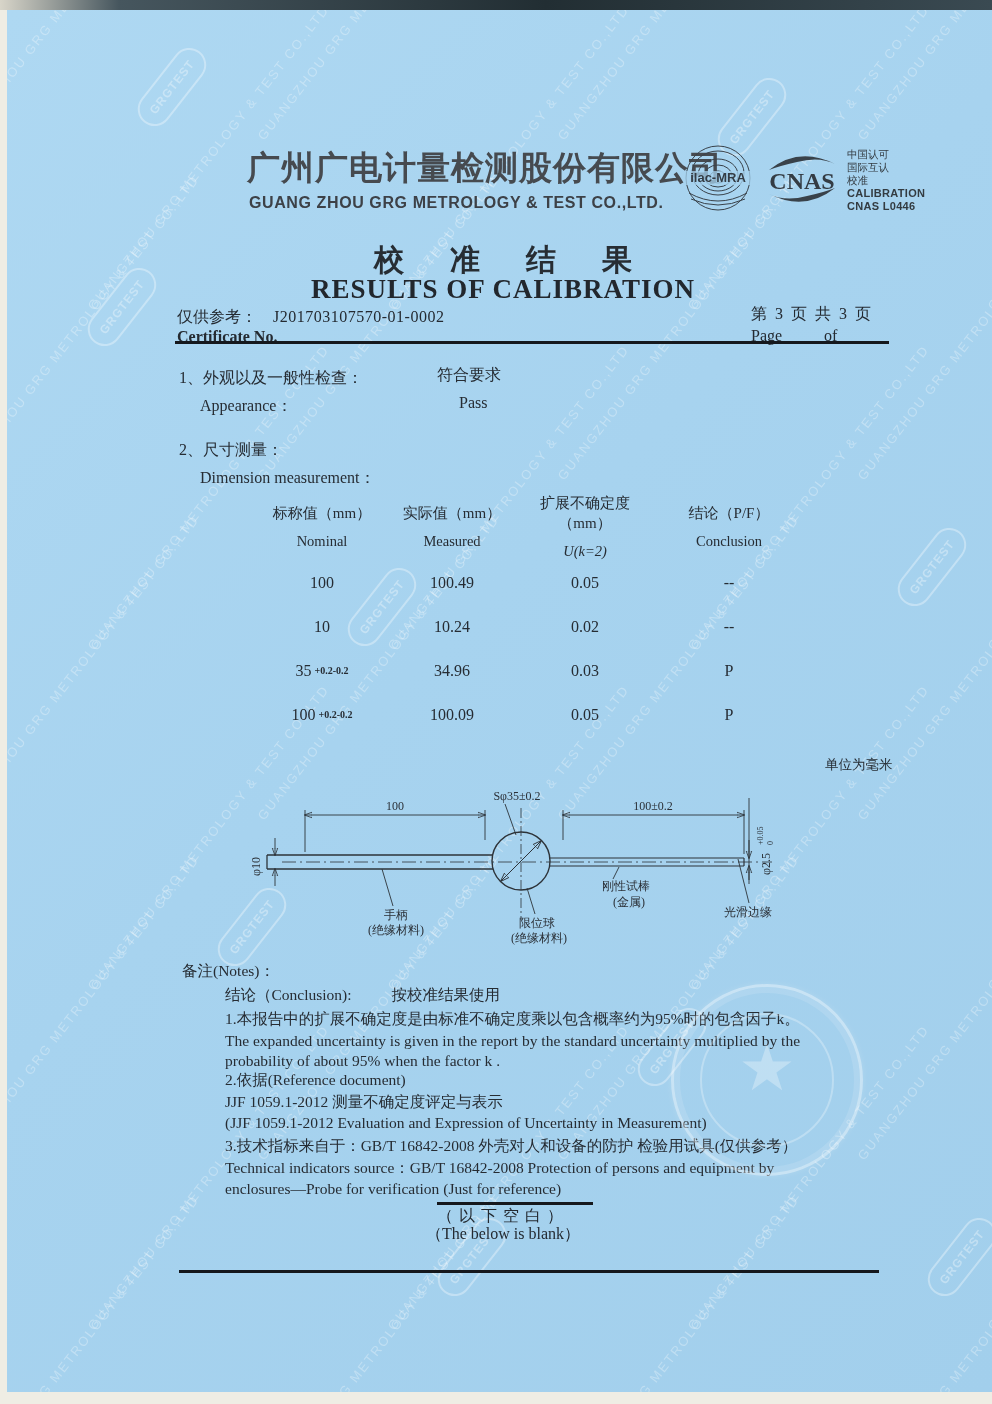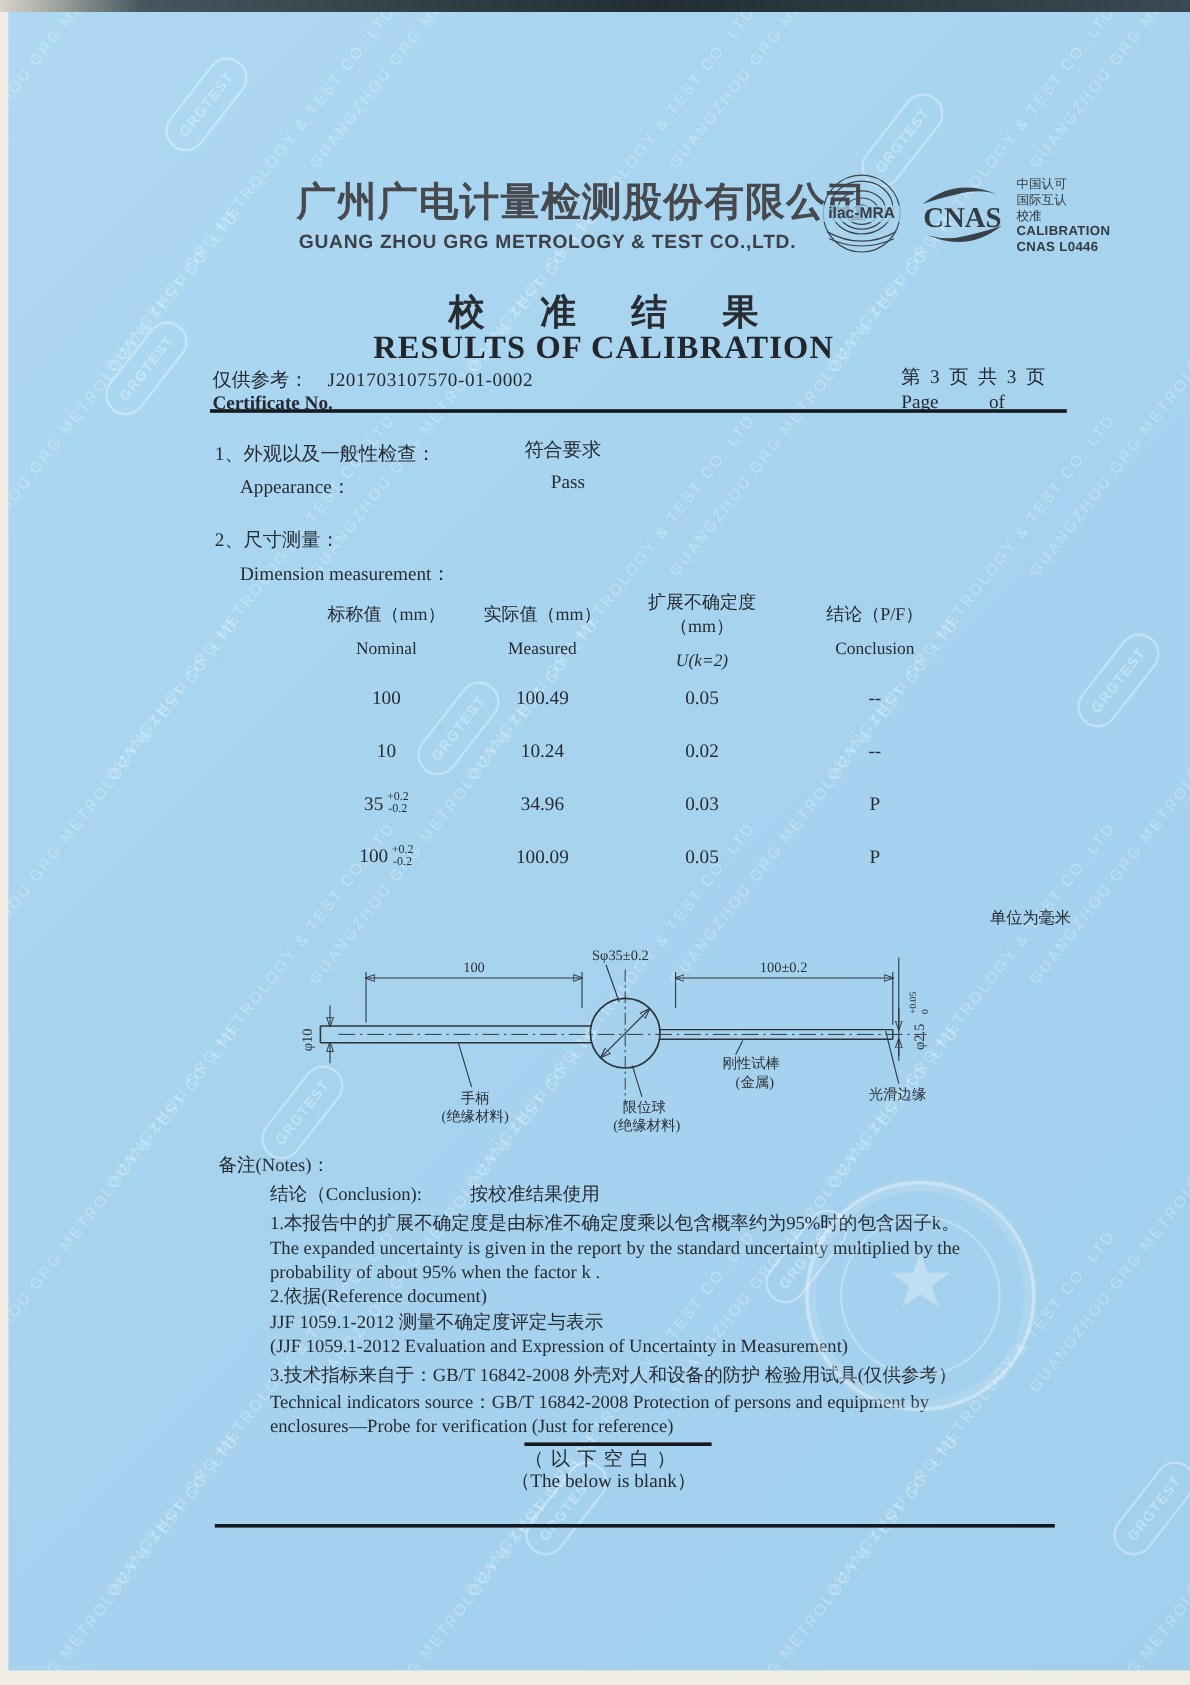--- a/index.html
+++ b/index.html
@@ -59,22 +59,22 @@
   #rule-bottom{left:172px;top:1260px;width:700px;height:2.5px;background:#15181d;}
   #rule-blank{left:430px;top:1192px;width:156px;height:2.5px;background:#15181d;}
   
   #mtable{left:248px;top:483px;border-collapse:collapse;table-layout:fixed;}
   #mtable th,#mtable td{font-weight:normal;text-align:center;vertical-align:middle;padding:0;
     font-size:16px;color:#262c33;}
   #mtable th .cn{font-size:15px;display:block;line-height:20px;}
   #mtable th .en{font-size:14.5px;display:block;line-height:20px;margin-top:8px;}
   #mtable thead tr{height:58px;}
   #mtable tbody tr{height:44px;}
-  .tolstack{display:inline-flex;flex-direction:column;font-size:10px;line-height:10px;
-    vertical-align:middle;margin-left:3px;text-align:center;position:relative;top:-1px;}
+  .tolstack{display:inline-flex;flex-direction:row;font-size:10px;line-height:10px;
+    vertical-align:middle;margin-left:3px;text-align:center;position:relative;top:-1px;font-weight:bold;}
   
   #unit-note{left:818px;top:746px;font-size:13.5px;color:#262c33;}
   #diagram{left:180px;top:770px;}
   #diagram text{font-family:"Liberation Serif","DejaVu Sans",serif;fill:#2b3037;}
   #diagram .dimtxt{font-size:12px;}
   #diagram .lbl{font-size:12px;text-anchor:middle;}
   #diagram line,#diagram path,#diagram circle{stroke:#2d3339;fill:none;}
   
   .note-line{position:absolute;font-size:15.5px;color:#262c33;white-space:nowrap;}
   .note-wrap{position:absolute;font-size:15.5px;color:#262c33;width:622px;line-height:20px;}

